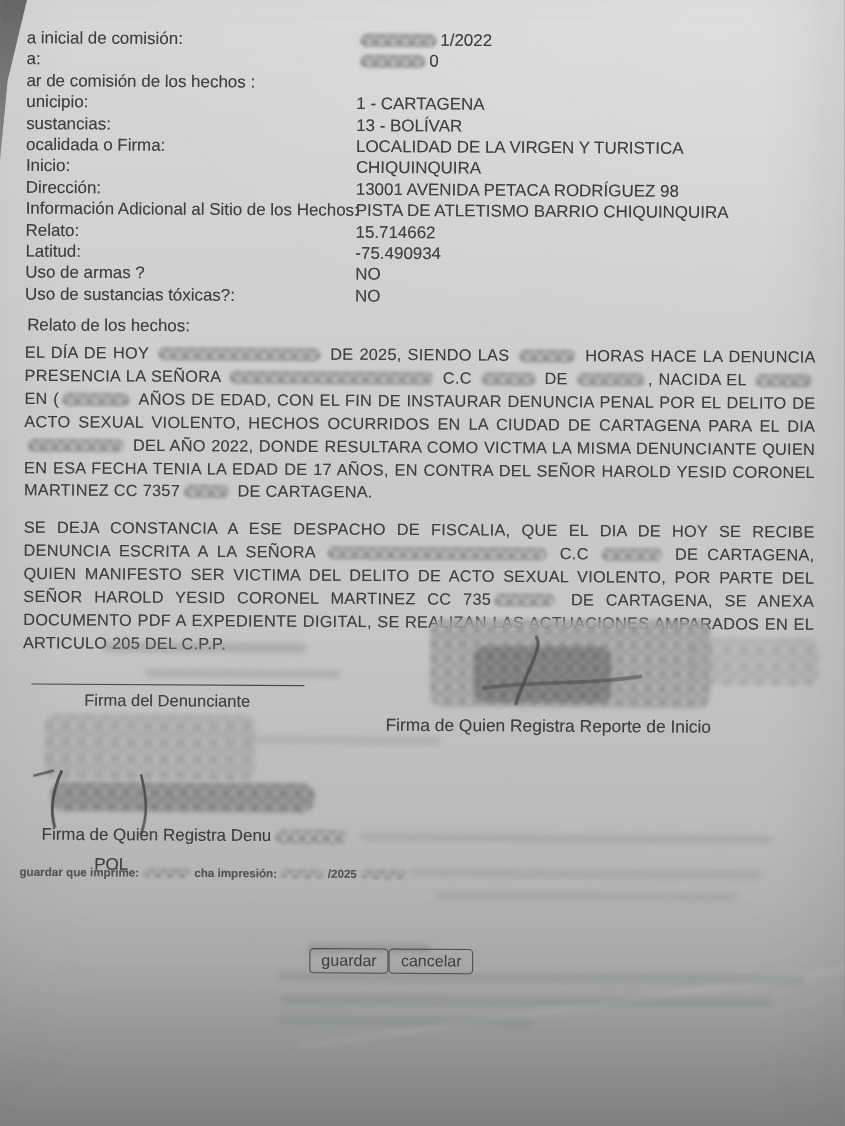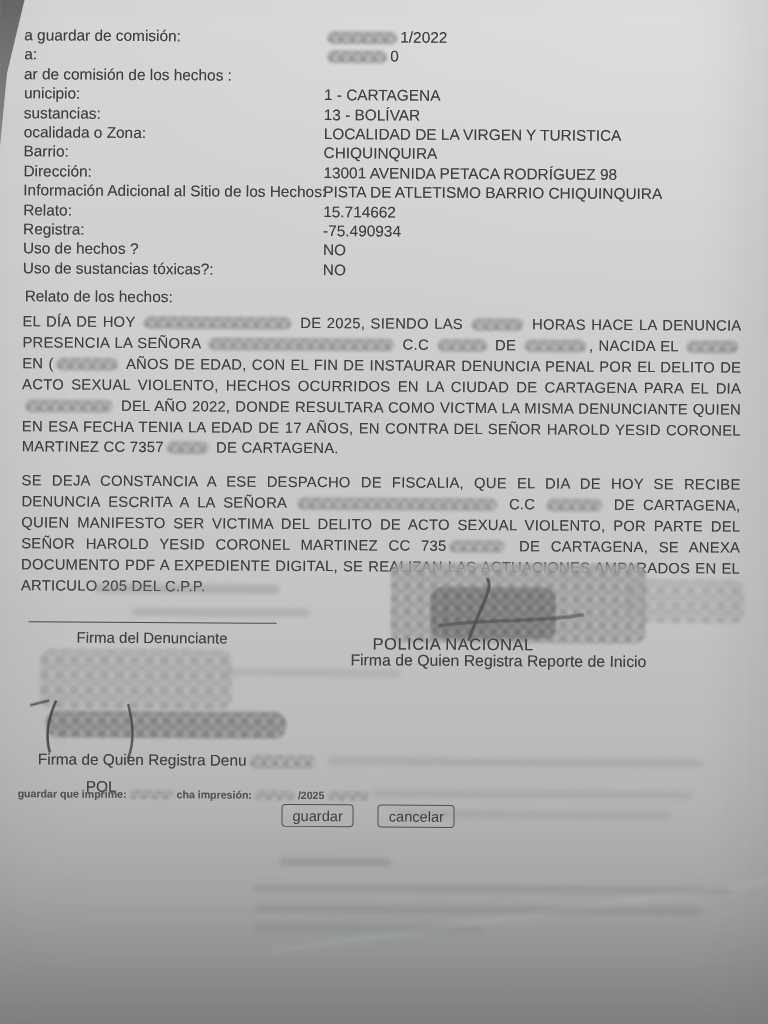--- a/index.html
+++ b/index.html
@@ -44,80 +44,80 @@
   .ghost{position:absolute;height:8px;border-radius:4px;background:#787d83;filter:blur(2.2px);}
   .sig-line{position:absolute;left:30px;top:623px;width:248px;border-top:1.7px solid #4a4a4a;}
   .sig-left-label{position:absolute;left:78px;top:630px;font-size:15px;}
   .sig-right-org{position:absolute;left:374px;top:634px;font-size:16.5px;letter-spacing:.5px;}
   .sig-right-label{position:absolute;left:352px;top:651px;font-size:15.8px;}
   .sig2-partial{position:absolute;left:88px;top:731px;font-size:15.4px;margin-top:48px;}
   .sig2-label{position:absolute;left:40px;top:752px;font-size:15.4px;}
   .sig2-label .redact{height:14px;vertical-align:-3px;}
   .print-footer{position:absolute;left:20px;top:789px;font-size:10.6px;font-weight:bold;color:#565656;white-space:nowrap;}
   .print-footer .redact{height:9px;vertical-align:-1px;border-radius:5px;}
-  .actions{position:absolute;left:284px;top:804px;display:flex;gap:24px;}
+  .actions{position:absolute;left:284px;top:862px;display:flex;gap:0;}
   .actions button{font-family:"Liberation Sans",sans-serif;font-size:14.6px;color:#3d3d3d;
     background:transparent;border:1.6px solid #4f4f4f;border-radius:4px;padding:1px 10px;height:23px;line-height:18px;}
 </style>
 </head>
 <body>
 
 <div class="photo">
   <div class="wedge"></div>
   <div class="crease"></div>
 
   <div class="content">
 
     <div class="rows">
         <div class="row">
-          <span class="lbl">a guardar de comisión:</span>
+          <span class="lbl">a inicial de comisión:</span>
           <span class="val"><span class="redact" style="width: 70px;"></span><span class="seg">1/2022</span></span>
         </div>
         <div class="row">
           <span class="lbl">a:</span>
           <span class="val"><span class="redact" style="width: 60px;"></span><span class="seg">0</span></span>
         </div>
         <div class="row">
           <span class="lbl">ar de comisión de los hechos :</span>
           <span class="val"></span>
         </div>
         <div class="row">
           <span class="lbl">unicipio:</span>
           <span class="val"><span class="seg">1 - CARTAGENA</span></span>
         </div>
         <div class="row">
           <span class="lbl">sustancias:</span>
           <span class="val"><span class="seg">13 - BOLÍVAR</span></span>
         </div>
         <div class="row">
-          <span class="lbl">ocalidada o Zona:</span>
+          <span class="lbl">ocalidada o Firma:</span>
           <span class="val"><span class="seg">LOCALIDAD DE LA VIRGEN Y TURISTICA</span></span>
         </div>
         <div class="row">
-          <span class="lbl">Barrio:</span>
+          <span class="lbl">Inicio:</span>
           <span class="val"><span class="seg">CHIQUINQUIRA</span></span>
         </div>
         <div class="row">
           <span class="lbl">Dirección:</span>
           <span class="val"><span class="seg">13001 AVENIDA PETACA RODRÍGUEZ 98</span></span>
         </div>
         <div class="row">
           <span class="lbl">Información Adicional al Sitio de los Hechos:</span>
           <span class="val"><span class="seg">PISTA DE ATLETISMO BARRIO CHIQUINQUIRA</span></span>
         </div>
         <div class="row">
           <span class="lbl">Relato:</span>
           <span class="val"><span class="seg">15.714662</span></span>
         </div>
         <div class="row">
-          <span class="lbl">Registra:</span>
+          <span class="lbl">Latitud:</span>
           <span class="val"><span class="seg">-75.490934</span></span>
         </div>
         <div class="row">
-          <span class="lbl">Uso de hechos ?</span>
+          <span class="lbl">Uso de armas ?</span>
           <span class="val"><span class="seg">NO</span></span>
         </div>
         <div class="row">
           <span class="lbl">Uso de sustancias tóxicas?:</span>
           <span class="val"><span class="seg">NO</span></span>
         </div>
       </div>
 
     <div class="relato-h">Relato de los hechos:</div>
     <div class="paras">
@@ -139,21 +139,20 @@
     <div class="mosaic m-sig1"></div>
     <div class="mosaic m-sig1b"></div>
     <div class="mosaic m-sig1c"></div>
     <svg class="stroke-svg" style="left:400px;top:565px;" width="240" height="85" viewBox="0 0 240 85">
       <path d="M70,75 C80,42 96,22 88,12" stroke="#454545" stroke-width="3" fill="none" opacity=".75"></path>
       <path d="M40,60 C85,52 135,57 185,48" stroke="#4c4c4c" stroke-width="3.5" fill="none" opacity=".6"></path>
     </svg>
 
     <div class="sig-line"></div>
     <div class="sig-left-label">Firma del Denunciante</div>
-    <div class="sig-right-org">POLICIA NACIONAL</div>
     <div class="sig-right-label">Firma de Quien Registra Reporte de Inicio</div>
 
     <div class="mosaic m-sig2a"></div>
     <div class="sig2-partial">POL</div>
     <div class="mosaic m-sig2b"></div>
     <svg class="stroke-svg" style="left:30px;top:690px;" width="260" height="75" viewBox="0 0 260 75">
       <path d="M28,12 C20,30 17,48 22,64" stroke="#3f3f3f" stroke-width="2.6" fill="none" opacity=".85"></path>
       <path d="M100,15 C105,35 107,52 100,70" stroke="#3f3f3f" stroke-width="2.4" fill="none" opacity=".8"></path>
       <path d="M2,17 L21,12" stroke="#3f3f3f" stroke-width="2.4" fill="none" opacity=".7"></path>
     </svg>

